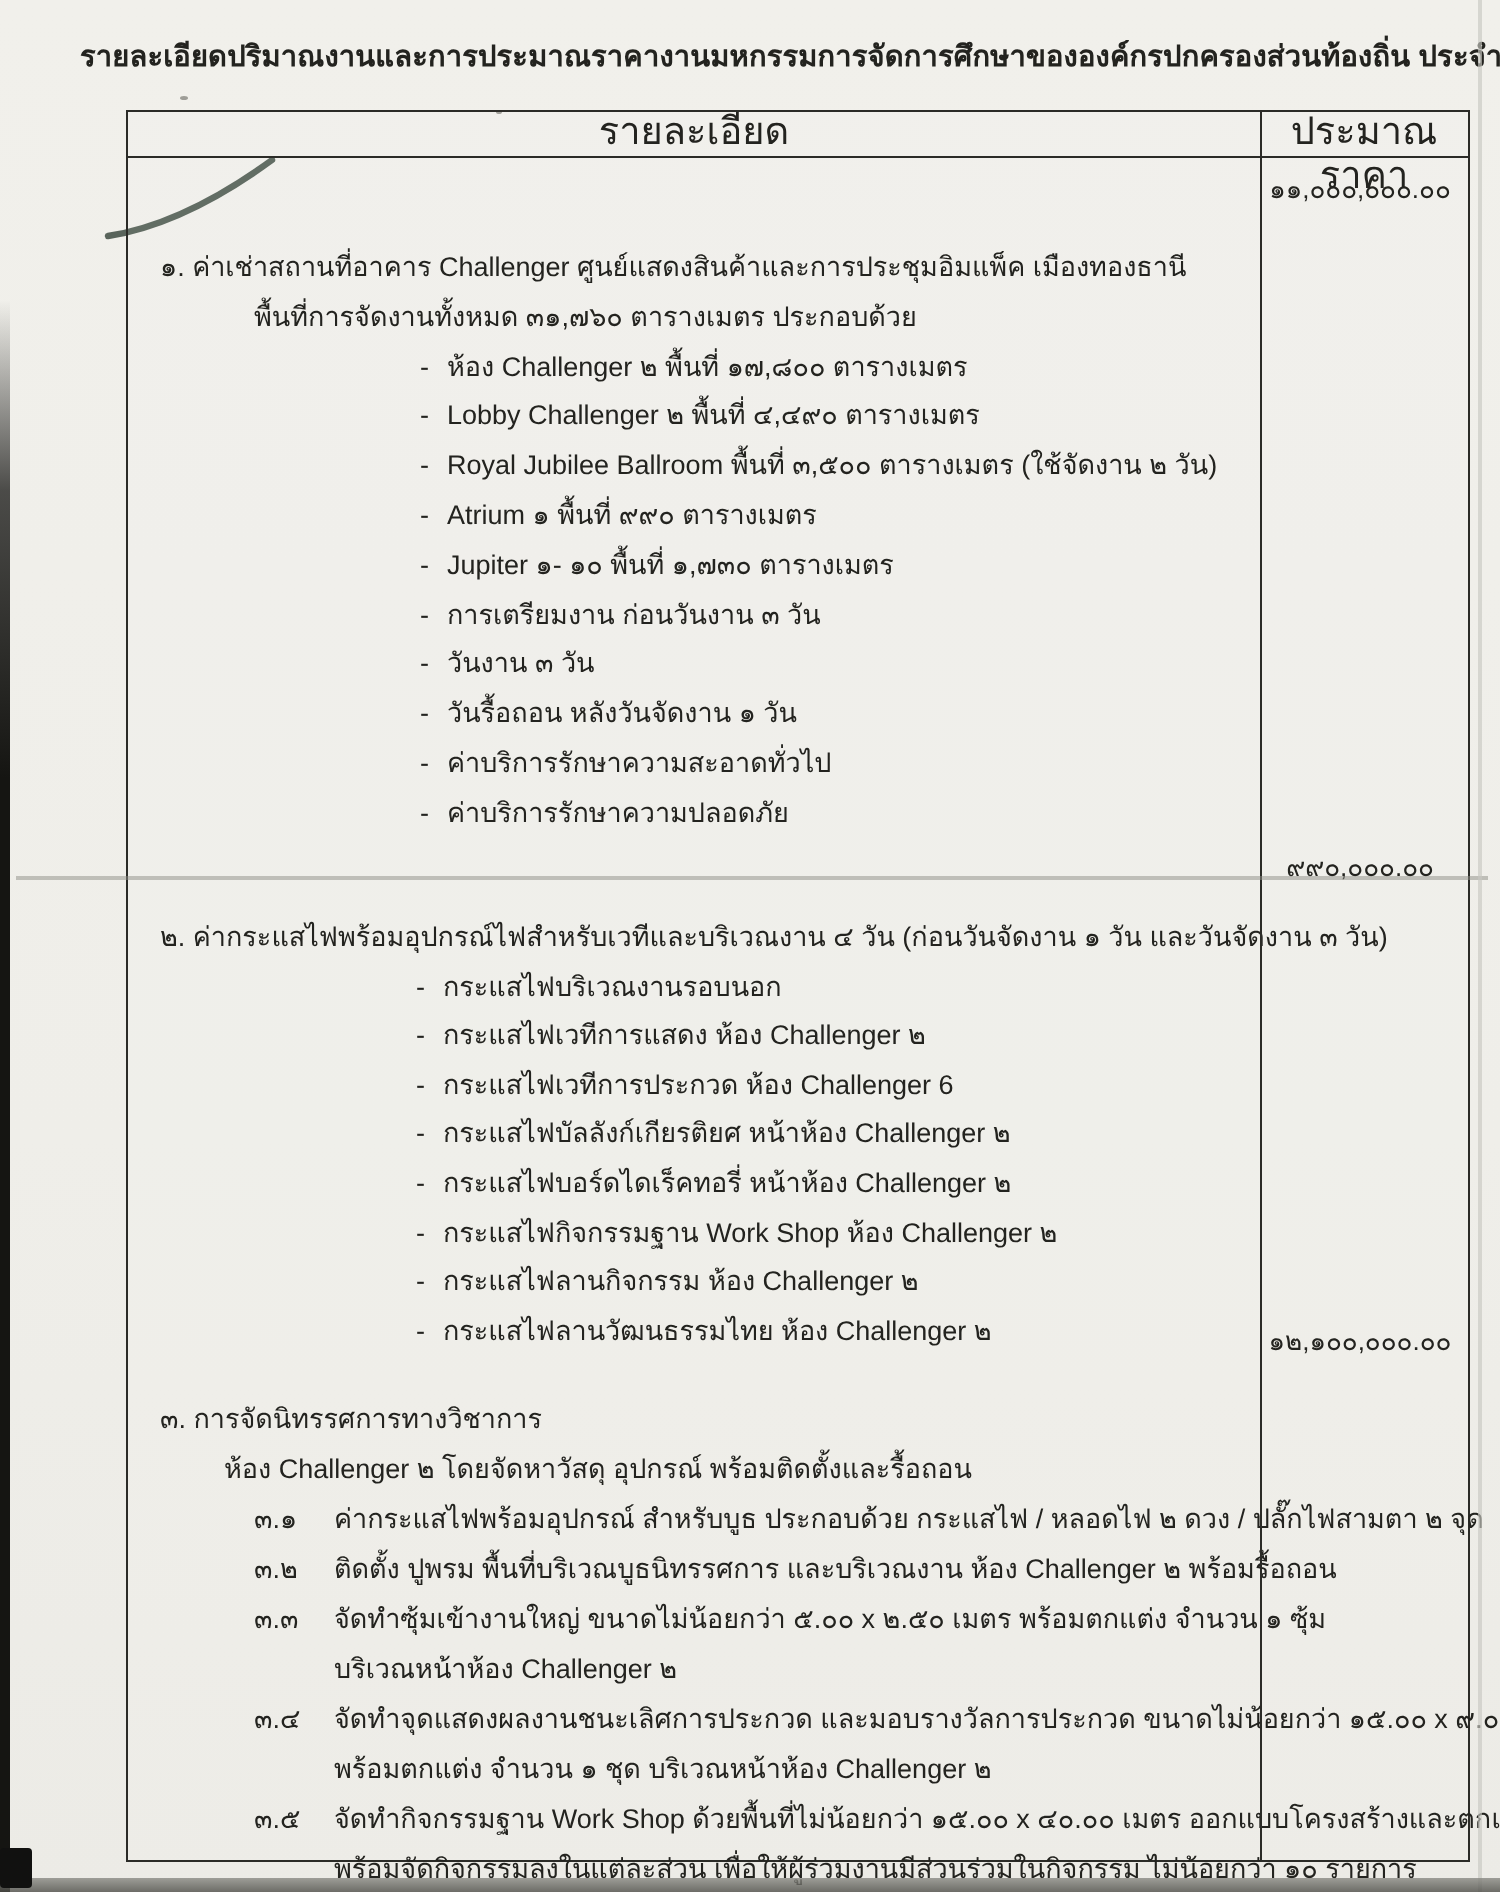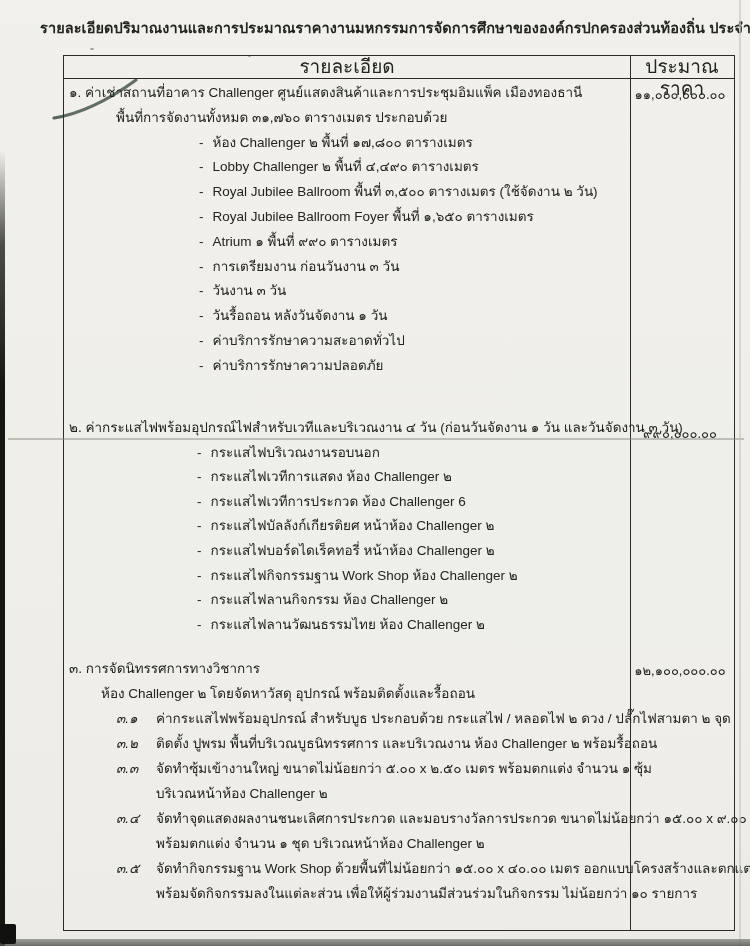--- a/index.html
+++ b/index.html
@@ -29,33 +29,33 @@
   .table{
     position:absolute;left:63px;top:55px;width:672px;height:876px;
     border:1.6px solid #2b2b27;box-sizing:border-box;background:rgba(255,255,255,.06);
   }
   .col-divider{position:absolute;left:566px;top:0;bottom:0;width:0;border-left:1.4px solid #2b2b27;}
   .thead{display:flex;height:23px;border-bottom:1.5px solid #2b2b27;box-sizing:border-box;}
   .th{font-size:19px;line-height:22px;text-align:center;}
   .th-details{width:566px;}
   .th-price{flex:1;}
   .tbody{position:absolute;left:0;top:23px;right:0;bottom:0;}
-  .section{position:absolute;left:0;width:560px;}
+  .section{position:absolute;left:11px;width:560px;margin-top:41px;}
   .sec-1{top:2px;}
   .sec-2{top:337px;}
   .sec-3{top:577px;}
   .line{height:25px;line-height:25px;font-size:13.5px;white-space:nowrap;padding-left:5px;}
   .sec-1 .line{height:24.8px;line-height:24.8px;}
   .sec-2 .line{height:24.6px;line-height:24.6px;}
   .intro{margin-left:47px;}
   .bullet{margin-left:130px;}
   .bullet::before{content:"-";margin-right:9px;}
   .sec-2 .bullet{margin-left:128px;}
   .desc{margin-left:32px;}
-  .num-line .no{display:inline-block;min-width:40px;margin-left:47px;font-style:italic;}
+  .num-line .no{display:inline-block;min-width:40px;margin-left:47px;}
   .cont{margin-left:87px;}
   .price{
     position:absolute;left:567px;right:0;text-align:center;padding-right:5px;
     font-size:13px;line-height:20px;white-space:nowrap;box-sizing:border-box;
   }
   .price-1{top:6px;}
   .price-2{top:345px;}
   .price-3{top:582px;}
 </style>
 </head>
@@ -78,22 +78,22 @@
     </div>
 
     <div class="tbody">
 
       <div class="section sec-1">
         <div class="line">๑. ค่าเช่าสถานที่อาคาร Challenger ศูนย์แสดงสินค้าและการประชุมอิมแพ็ค เมืองทองธานี</div>
         <div class="line intro">พื้นที่การจัดงานทั้งหมด ๓๑,๗๖๐ ตารางเมตร ประกอบด้วย</div>
         <div class="line bullet">ห้อง Challenger ๒ พื้นที่ ๑๗,๘๐๐ ตารางเมตร</div>
         <div class="line bullet">Lobby Challenger ๒ พื้นที่ ๔,๔๙๐ ตารางเมตร</div>
         <div class="line bullet">Royal Jubilee Ballroom พื้นที่ ๓,๕๐๐ ตารางเมตร (ใช้จัดงาน ๒ วัน)</div>
-        <div class="line bullet">Royal Jubilee Ballroom Foyer พื้นที่ ๑,๖๕๐ ตารางเมตร</div>
         <div class="line bullet">Atrium ๑ พื้นที่ ๙๙๐ ตารางเมตร</div>
+        <div class="line bullet">Jupiter ๑- ๑๐ พื้นที่ ๑,๗๓๐ ตารางเมตร</div>
         <div class="line bullet">การเตรียมงาน ก่อนวันงาน ๓ วัน</div>
         <div class="line bullet">วันงาน ๓ วัน</div>
         <div class="line bullet">วันรื้อถอน หลังวันจัดงาน ๑ วัน</div>
         <div class="line bullet">ค่าบริการรักษาความสะอาดทั่วไป</div>
         <div class="line bullet">ค่าบริการรักษาความปลอดภัย</div>
       </div>
 
       <div class="section sec-2">
         <div class="line">๒. ค่ากระแสไฟพร้อมอุปกรณ์ไฟสำหรับเวทีและบริเวณงาน ๔ วัน (ก่อนวันจัดงาน ๑ วัน และวันจัดงาน ๓ วัน)</div>
         <div class="line bullet">กระแสไฟบริเวณงานรอบนอก</div>

